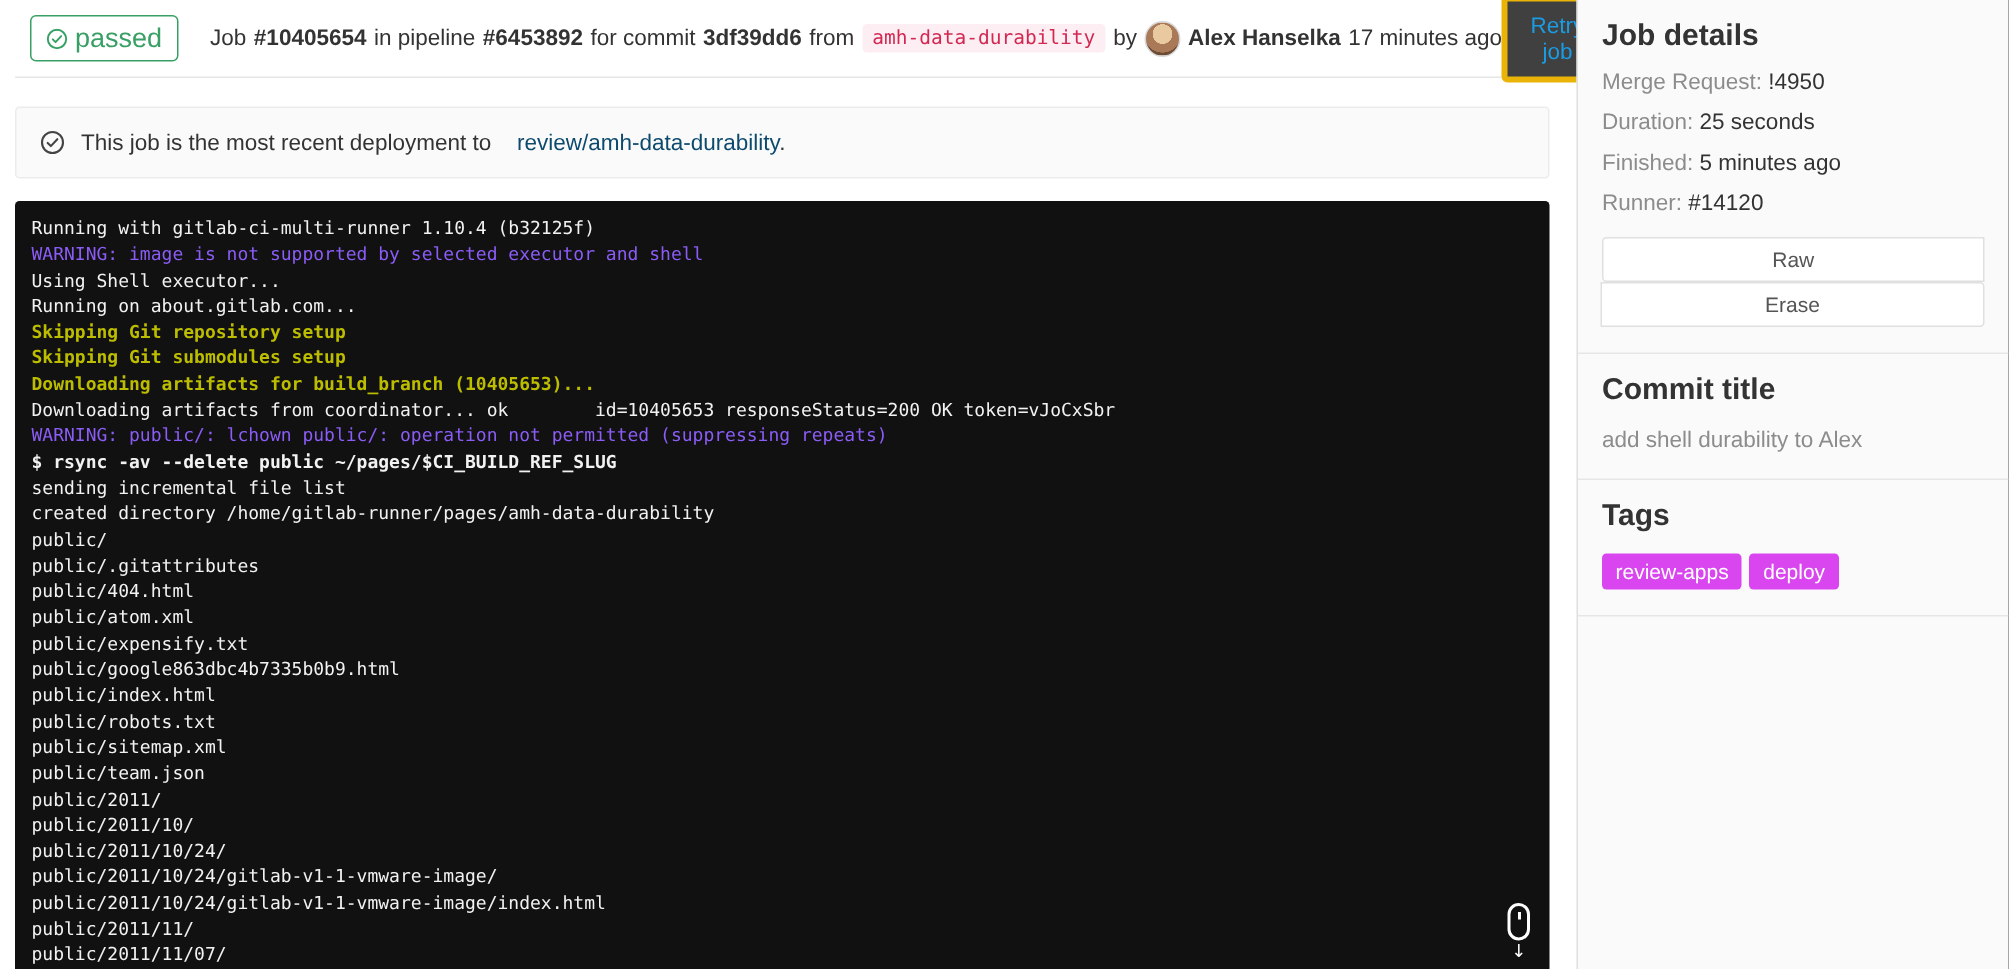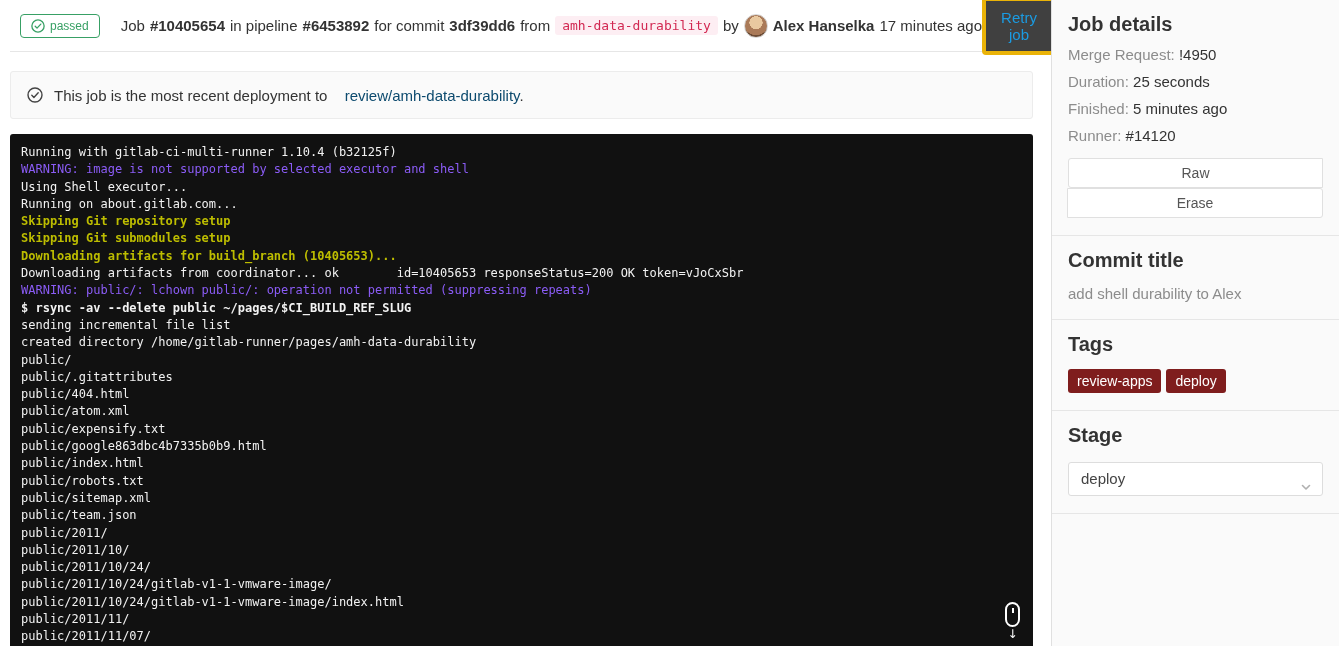--- a/index.html
+++ b/index.html
@@ -15,21 +15,21 @@
   .main { width: 1051px; padding: 0 18px 0 10px; }
 
   .build-header {
     display: flex; align-items: center; height: 52px;
     border-bottom: 1px solid #e6e6e6;
   }
   .ci-badge {
     display: inline-flex; align-items: center; gap: 5px;
     margin-left: 10px; padding: 4px 10px;
     border: 1px solid #38a065; border-radius: 4px;
-    color: #38a065; font-size: 12px; background: #fff; cursor: default;
+    color: #38a065; font-size: 18px; background: #fff; cursor: default;
   }
   .ci-badge svg { display: block; }
   .header-text {
     display: flex; align-items: center; gap: 5px;
     margin-left: 21px; font-size: 15px; color: #333; white-space: nowrap;
   }
   .b { font-weight: 700; }
   .branch-ref {
     font-family: "DejaVu Sans Mono", monospace; font-size: 13px;
     color: #d22852; background: #fdeef3;
@@ -96,21 +96,21 @@
   .btn-group { display: flex; margin-top: 14px; flex-direction: column; }
   .btn-group button {
     flex: 1; background: #fff; border: 1px solid #e0e0e0; color: #555;
     font-size: 14px; font-family: inherit; padding: 6px 0; cursor: pointer;
   }
   .btn-group button:first-child { border-radius: 3px 0 0 3px; }
   .btn-group button:last-child { border-radius: 0 3px 3px 0; margin-left: -1px; }
   .sb-text { color: #8c8c8c; margin-top: 13px; }
   .tags-row { margin-top: 13px; }
   .tag-badge {
-    display: inline-block; background: #7f1d1d; color: #fff;
+    display: inline-block; background: #d946ef; color: #fff;
     font-size: 14px; padding: 4px 9px; border-radius: 3px; margin-right: 5px;
   }
   .stage-select {
     position: relative; margin-top: 15px; height: 34px; line-height: 32px;
     background: #fff; border: 1px solid #ddd; border-radius: 3px;
     padding: 0 12px; color: #444; cursor: pointer;
   }
   .stage-select .chev { position: absolute; right: 10px; top: 9px; color: #b0b0b0; }
   .builds { padding: 6px 0; border-bottom: 1px solid #e6e6e6; }
   .build-item {
@@ -199,27 +199,16 @@
     <div class="sb-block">
       <div class="sb-title">Commit title</div>
       <div class="sb-text">add shell durability to Alex</div>
     </div>
 
     <div class="sb-block">
       <div class="sb-title">Tags</div>
       <div class="tags-row" id="tags-row"><span class="tag-badge">review-apps</span><span class="tag-badge">deploy</span></div>
     </div>
 
-    <div class="sb-block">
-      <div class="sb-title">Stage</div>
-      <div class="stage-select">
-        <span>deploy</span>
-        <span class="chev">
-          <svg width="12" height="12" viewBox="0 0 12 12">
-              <path d="M2.5 4.5L6 8l3.5-3.5" fill="none" stroke="currentColor" stroke-width="1.6" stroke-linecap="round" stroke-linejoin="round"></path>
-            </svg>
-        </span>
-      </div>
-    </div>
 
 
   </div>
 </div>
 
 </body></html>

